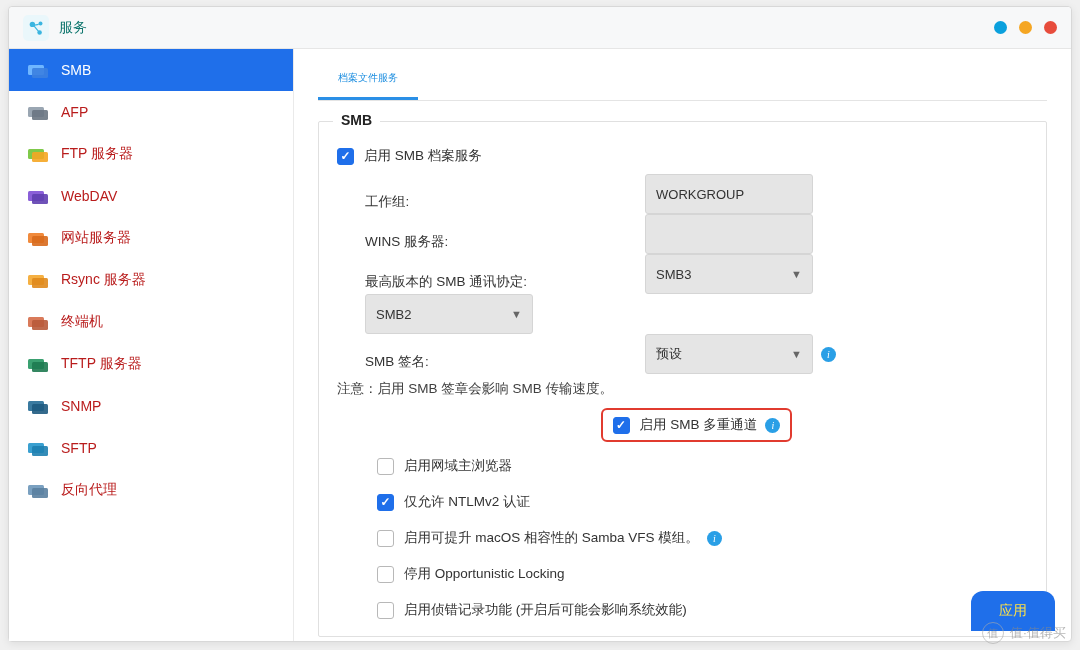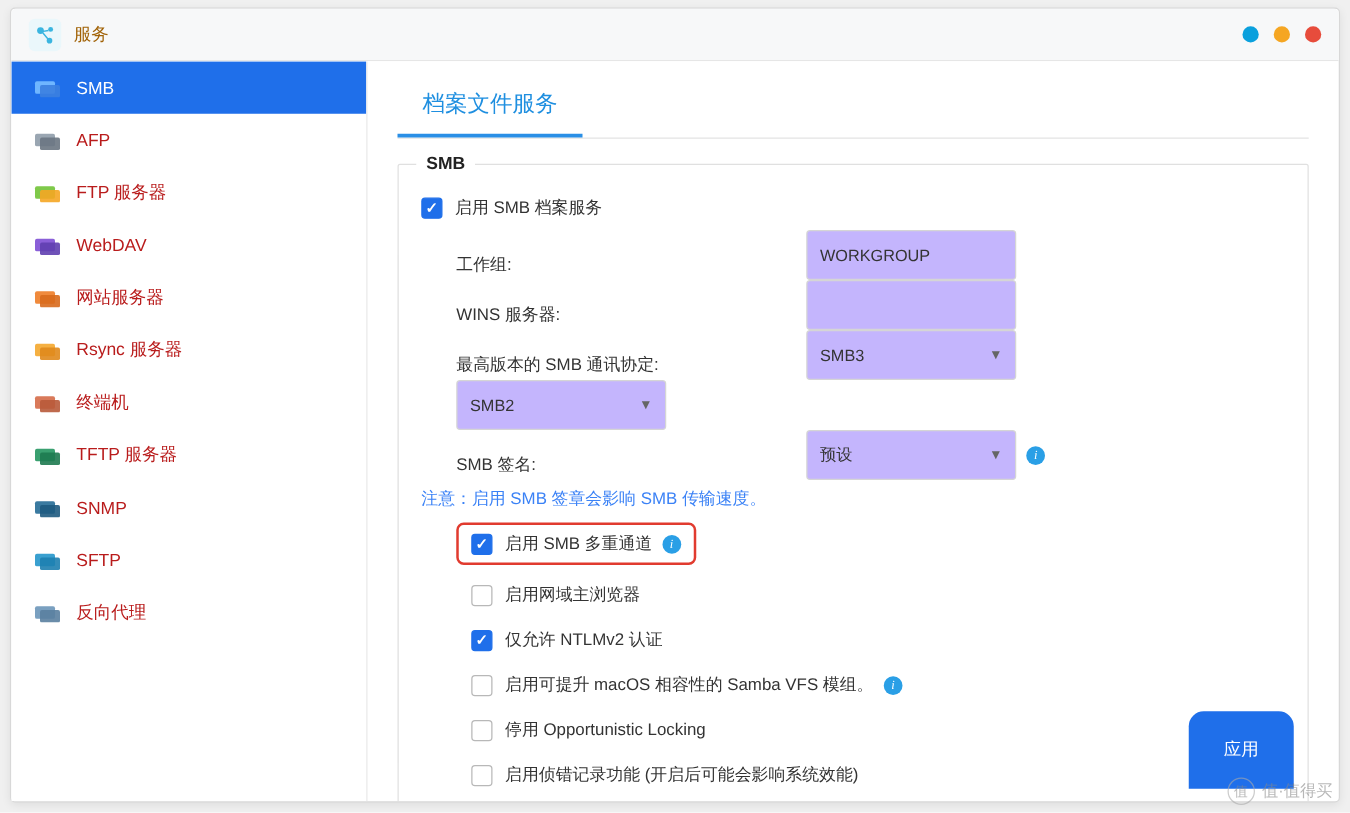--- a/index.html
+++ b/index.html
@@ -31,21 +31,21 @@
   padding: 0 14px;
   border-radius: 4px 4px 0 0;
 }
 .titlebar .app-icon {
   width: 26px; height: 26px;
   background: #eaf7fb;
   border-radius: 5px;
   margin-right: 10px;
   display: flex; align-items: center; justify-content: center;
 }
-.titlebar .title { font-size: 14px; color: #a16207; }
+.titlebar .title { font-size: 14px; color: #0f766e; }
 .titlebar .winctrls { margin-left: auto; display: flex; gap: 12px; }
 .winctrls .dot { width: 13px; height: 13px; border-radius: 50%; }
 .dot.blue { background: #0aa0dd; }
 .dot.orange { background: #f5a623; }
 .dot.red { background: #e74c3c; }
 .body { flex: 1; display: flex; overflow: hidden; }
 .sidebar {
   width: 285px;
   border-right: 1px solid #eaeaea;
   background: #fff;
@@ -60,21 +60,21 @@
   color: #b91c1c;
   cursor: pointer;
   gap: 12px;
 }
 .side-item.active { background: #1f6fea; color: #fff; }
 .side-item .ic { width: 22px; height: 18px; display: flex; align-items: center; justify-content: center; flex-shrink: 0; }
 .content { flex: 1; display: flex; flex-direction: column; padding: 12px 24px 0 24px; position: relative; }
 .tabs { display: flex; border-bottom: 1px solid #e4e4e4; margin-bottom: 20px; }
 .tab {
   padding: 10px 20px 12px;
-  font-size: 18px;
+  font-size: 10px;
   color: #1f8fe0;
   border-bottom: 3px solid #2a8fe6;
   cursor: pointer;
 }
 .fieldset {
   border: 1px solid #e0e0e0;
   border-radius: 2px;
   padding: 16px 18px 8px 18px;
   position: relative;
 }
@@ -89,64 +89,64 @@
 }
 .row { display: flex; align-items: center; min-height: 36px; font-size: 13.5px; color: #333; }
 .row.indent1 { padding-left: 28px; }
 .row.indent2 { padding-left: 40px; }
 .row .lbl { width: 280px; margin-top: 16px; }
 input[type=text].fld, .select {
   height: 40px;
   width: 168px;
   border: 1px solid #d5d5d5;
   border-radius: 3px;
-  background: #c4b5fd;
+  background: #e5e5e5;
   font-size: 13px;
   padding: 0 10px;
   color: #333;
   display: flex; align-items: center; justify-content: space-between;
 }
 .select { cursor: pointer; }
 .select .chev { color: #666; font-size: 11px; }
 .cb {
   width: 17px; height: 17px;
   border: 1.5px solid #b8b8b8;
   border-radius: 3px;
   display: inline-flex; align-items: center; justify-content: center;
   margin-right: 10px;
   flex-shrink: 0;
   cursor: pointer;
   background: #fff;
 }
 .cb.checked { background: #1f6fea; border-color: #1f6fea; }
 .cb.checked::after { content: "✓"; color: #fff; font-size: 12px; font-weight: bold; }
-.warn { color: #3b82f6; font-size: 13.5px; margin: 6px 0 10px 0; }
+.warn { color: #404040; font-size: 13.5px; margin: 6px 0 10px 0; }
 .hl-box {
   border: 2px solid #e13b2f;
   border-radius: 6px;
   padding: 6px 10px;
   display: inline-flex;
   align-items: center;
   margin-bottom: 6px;
 }
 .info-ic {
   width: 15px; height: 15px; border-radius: 50%;
   background: #2a9fe6; color: #fff;
   display: inline-flex; align-items: center; justify-content: center;
   font-size: 10px; font-style: italic; font-family: Georgia, serif;
   margin-left: 8px; flex-shrink: 0; cursor: pointer;
 }
 .apply-btn {
   position: absolute;
-  right: 36px; bottom: 10px;
+  right: 16px; bottom: 10px;
   background: #1f6fea;
-  color: #ffffff;
+  color: #fde047;
   border: none;
   border-radius: 12px 12px 0 0;
-  padding: 22px 28px;
+  padding: 11px 28px;
   font-size: 14px;
   cursor: pointer;
 }
 .watermark {
   position: absolute;
   right: 14px; bottom: 6px;
   display: flex; align-items: center; gap: 6px;
   color: #888; font-size: 13px;
   opacity: 0.6;
   pointer-events: none;
@@ -325,21 +325,21 @@
           <div class="select">
             <span>预设</span>
             <span class="chev">▼</span>
           </div>
           <span class="info-ic">i</span>
         </div>
 
         <div class="warn">注意：启用 SMB 签章会影响 SMB 传输速度。</div>
 
         <div id="opts">
-            <div class="row" style="padding: 0px; margin-left: 28px;">
+            <div class="row" style="padding: 0px; margin-left: 28px; justify-content: center;">
               <div class="hl-box">
                 <span class="cb checked"></span>
     <span>启用 SMB 多重通道</span>
     <span class="info-ic">i</span>
               </div>
             </div>
             <div class="row indent2">
               <span class="cb"></span>
     <span>启用网域主浏览器</span>
     </div>

